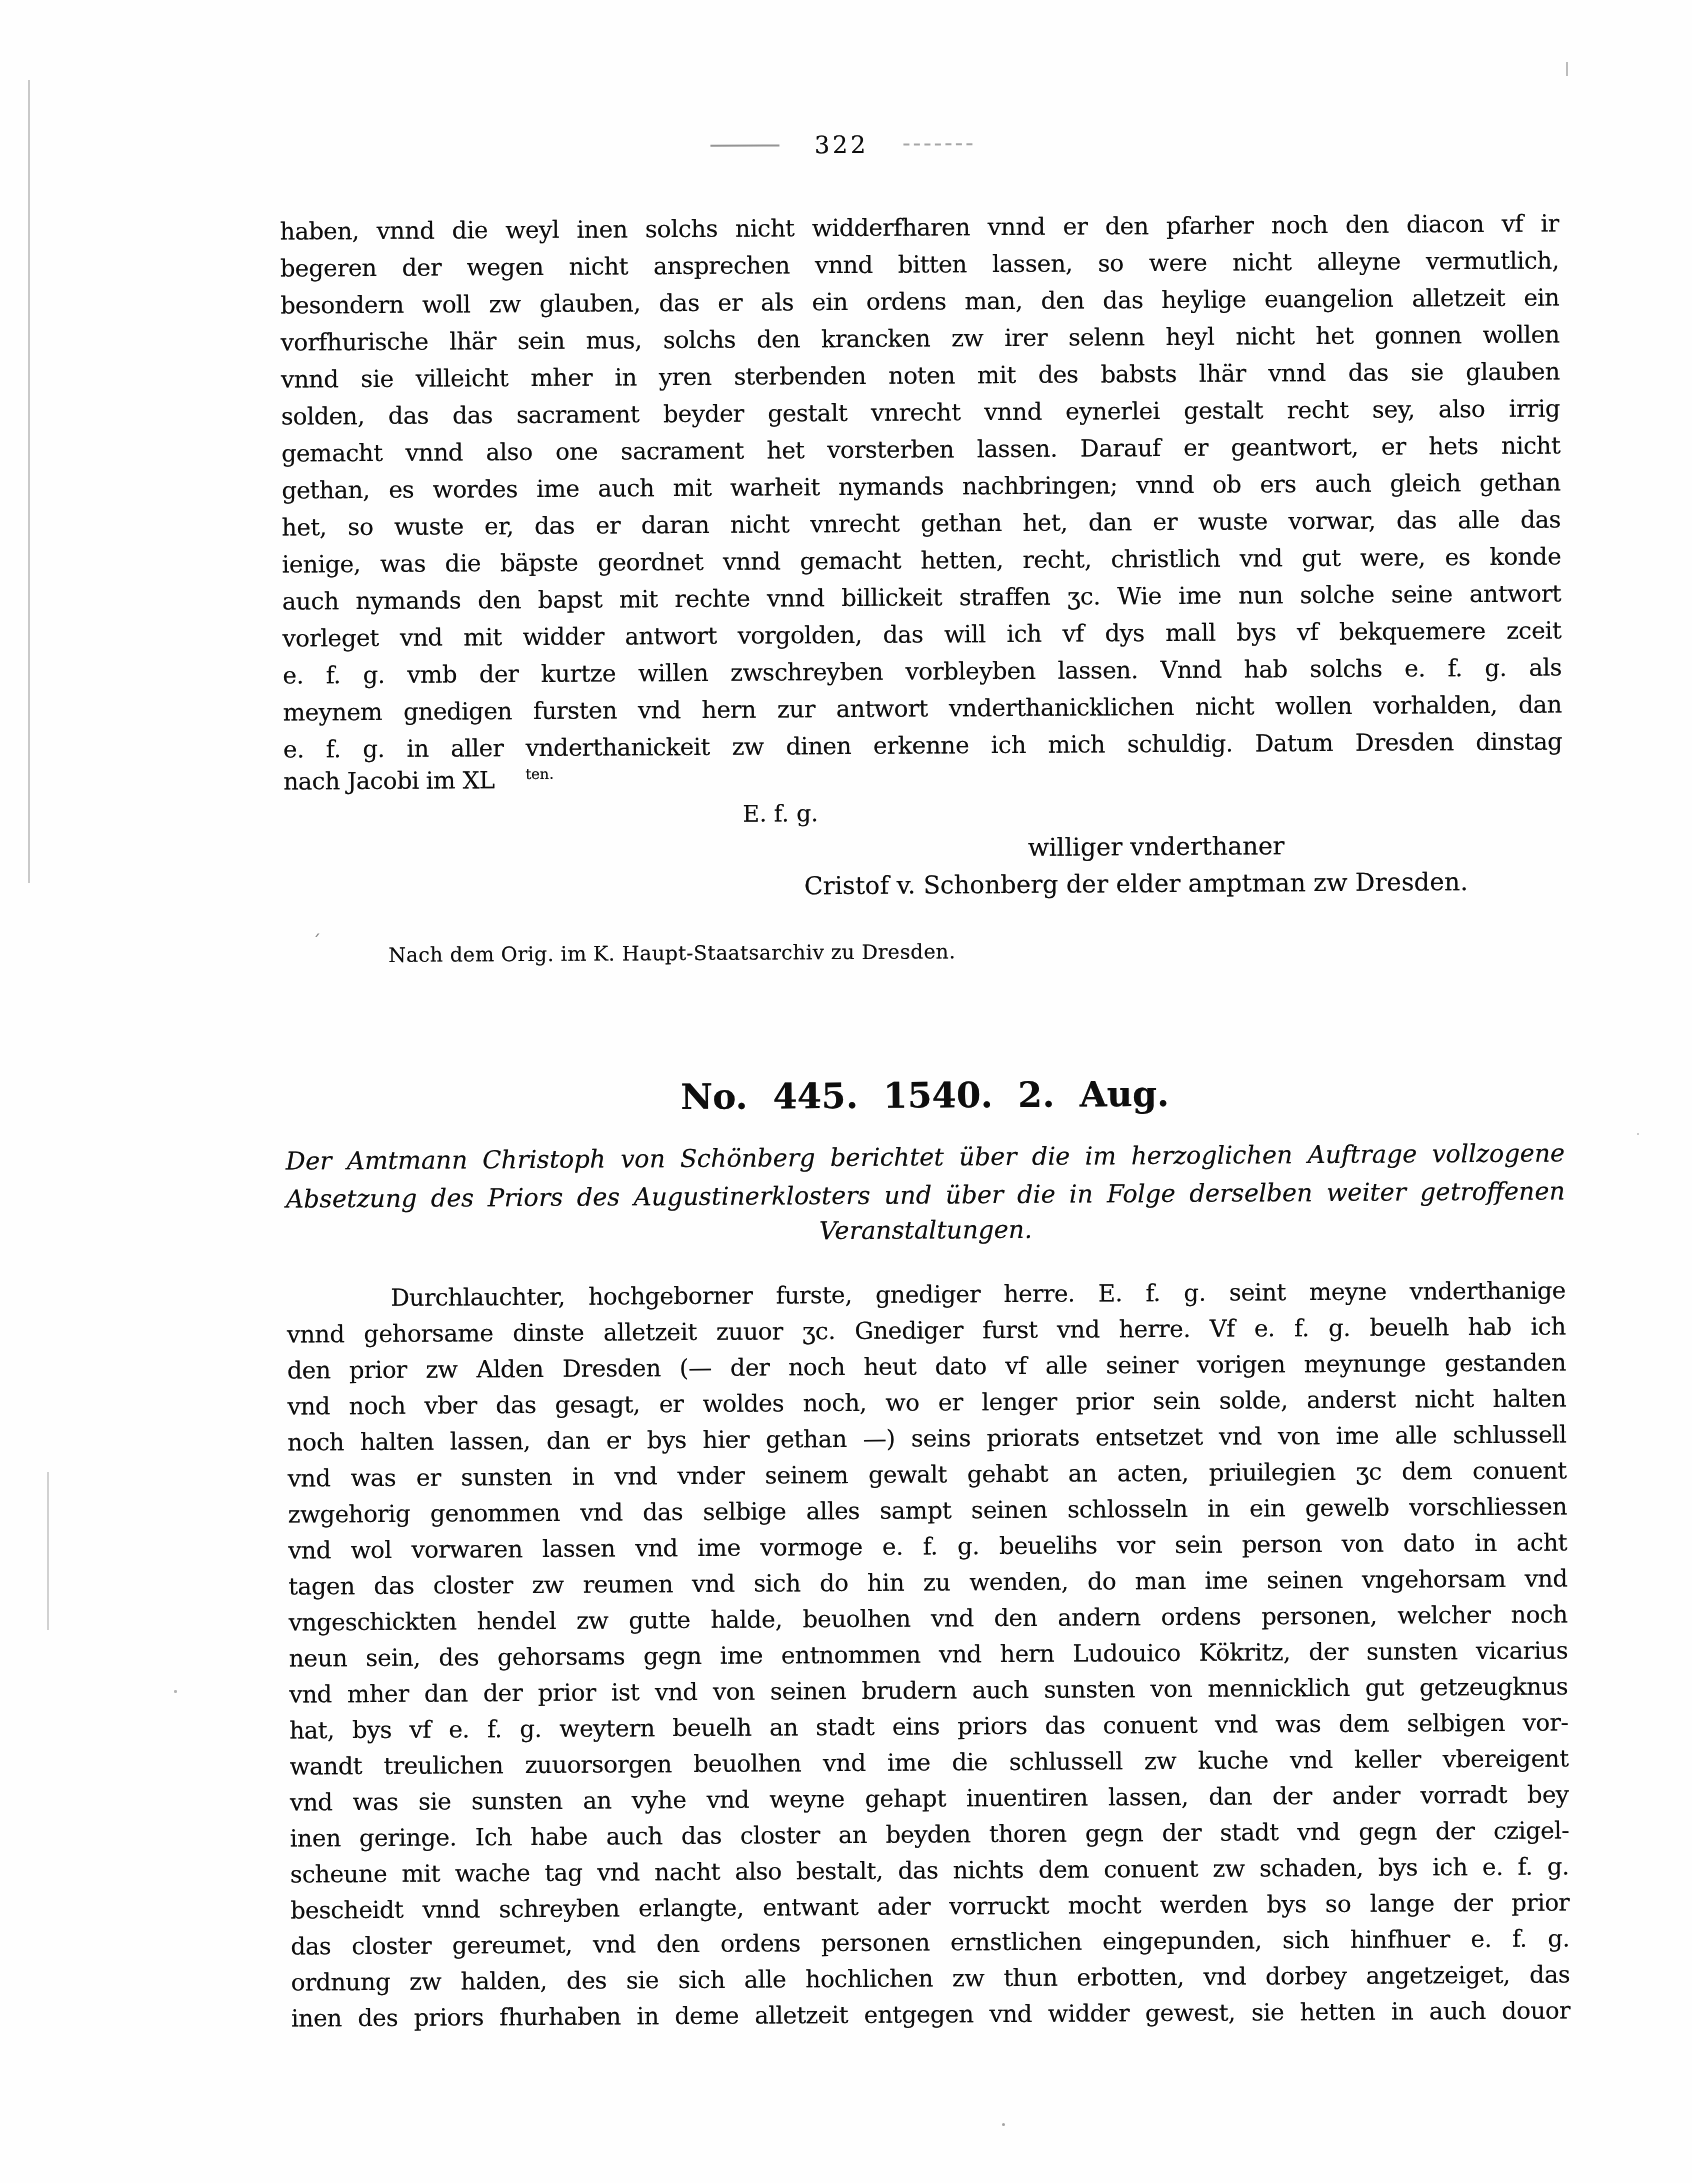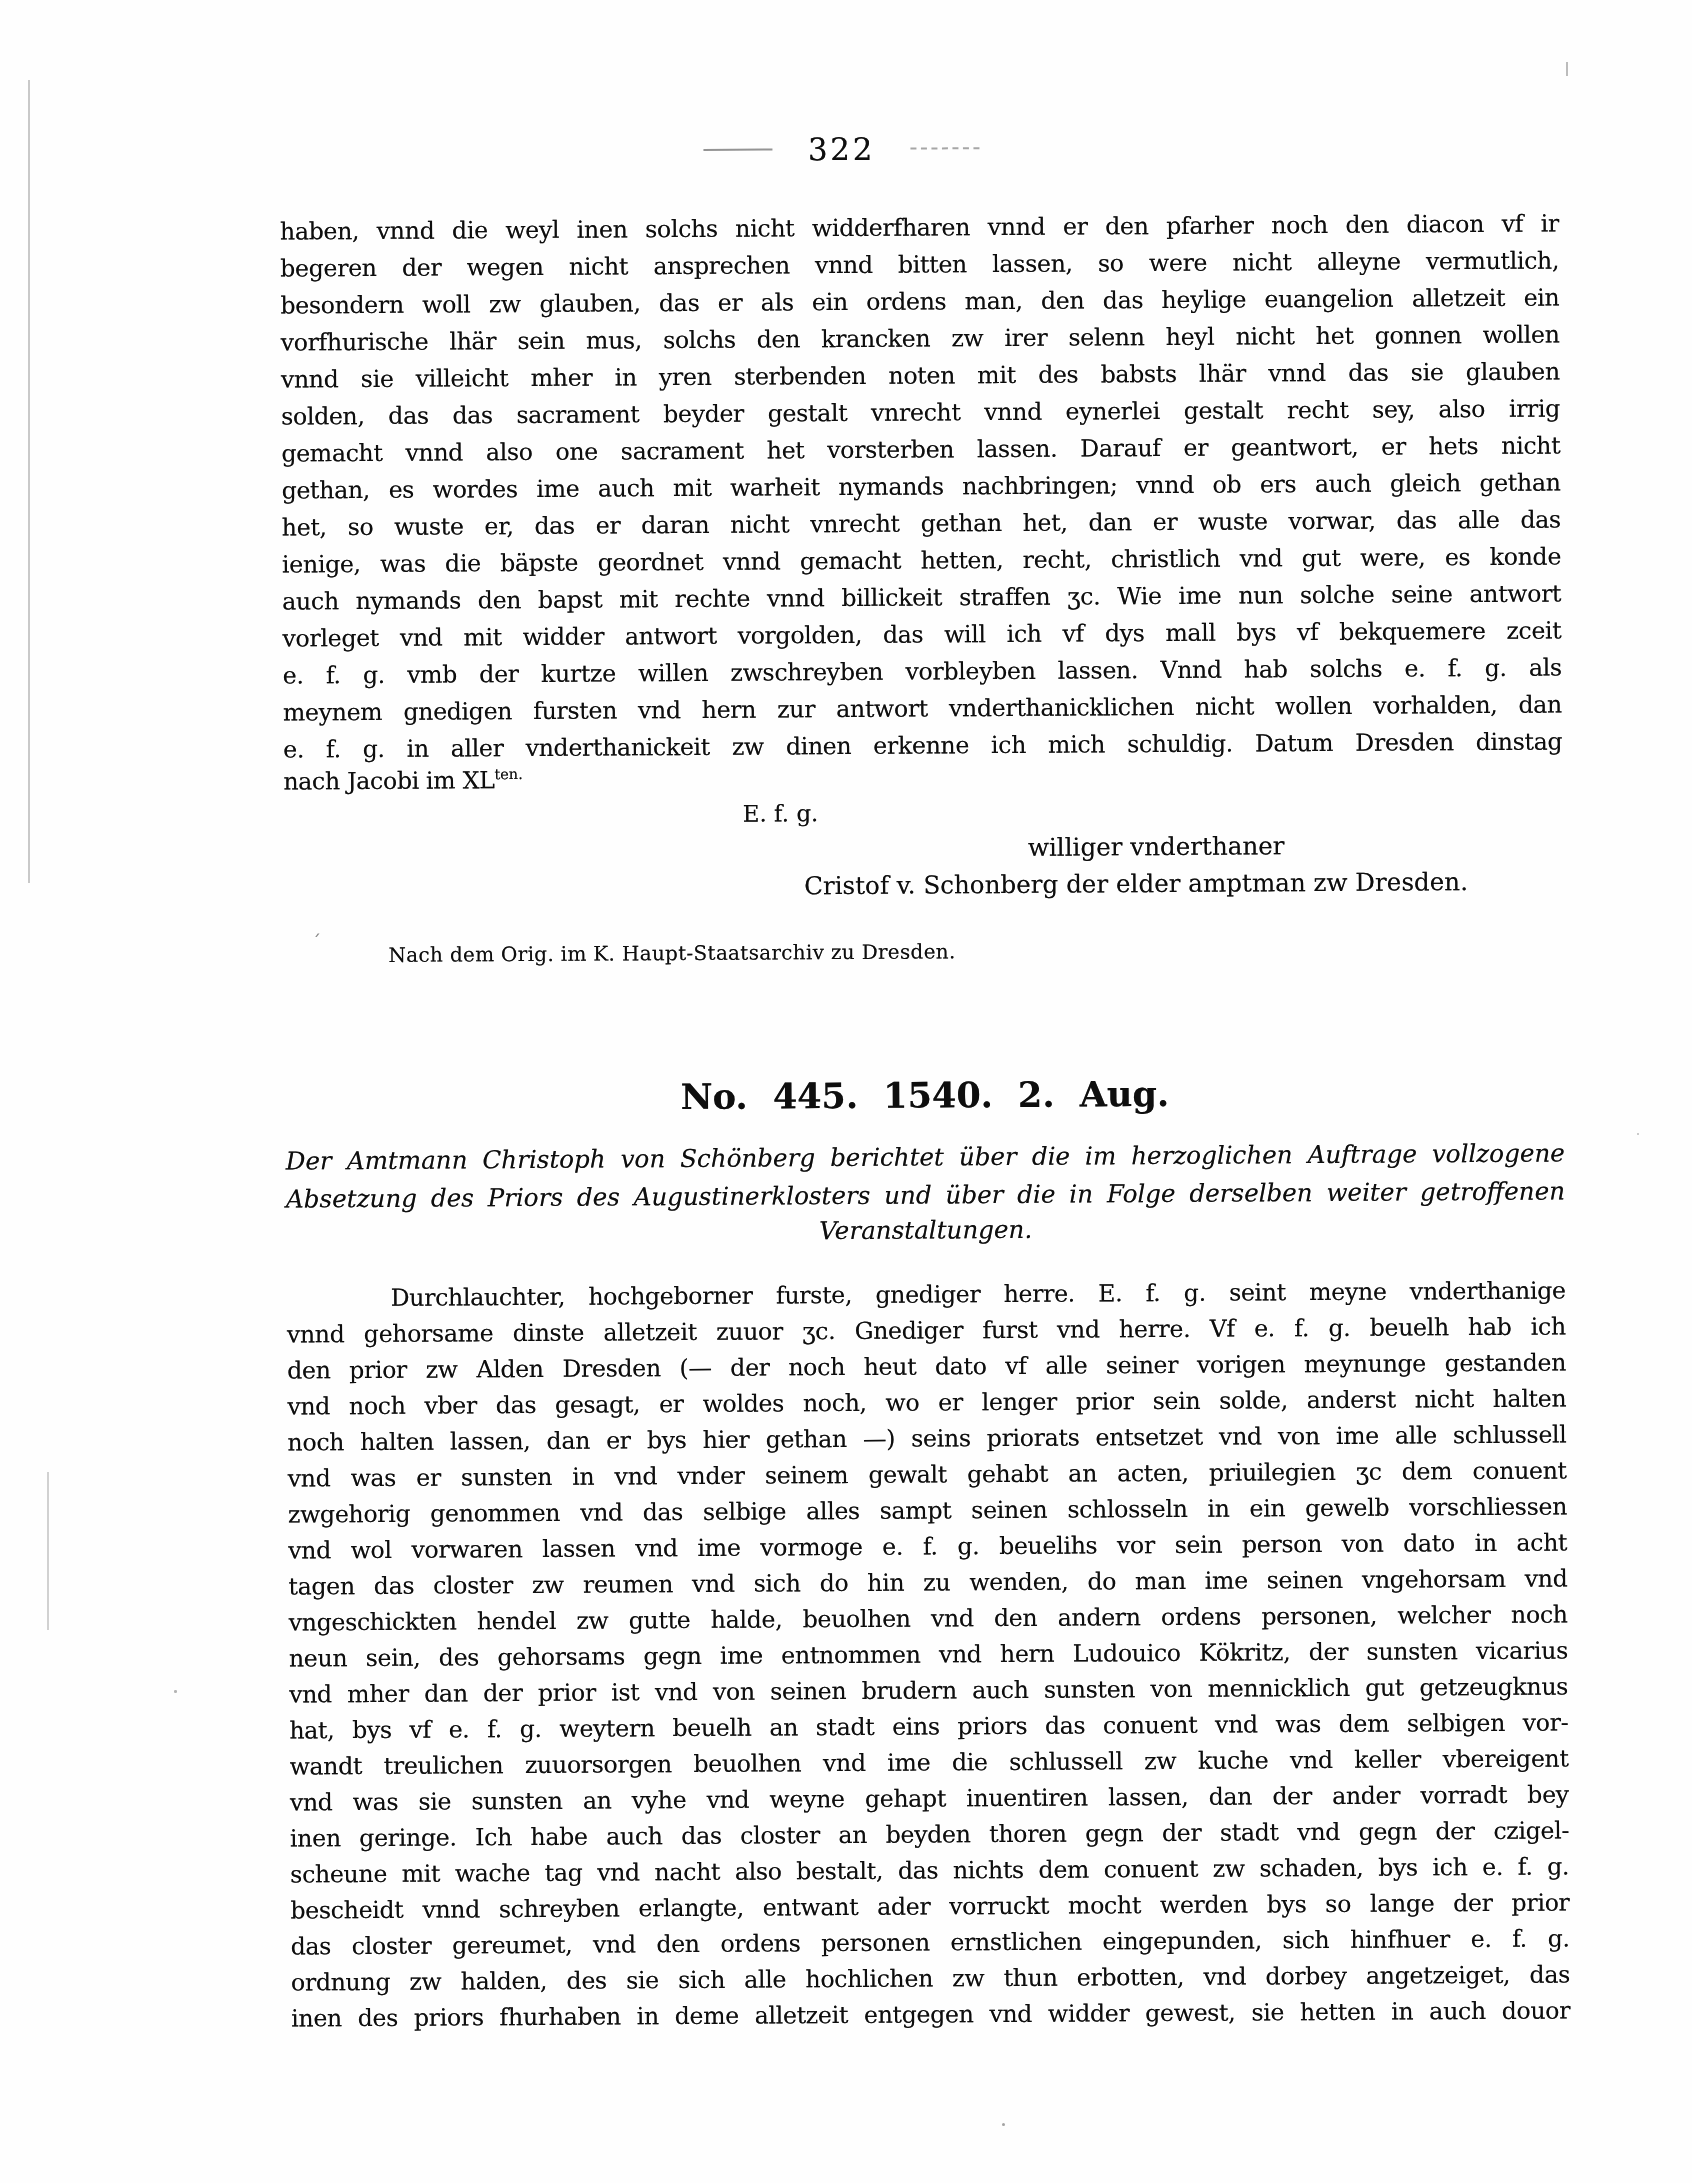--- a/index.html
+++ b/index.html
@@ -8,34 +8,34 @@
     background:#fefefe; overflow:hidden; margin:0 auto;
     font-family:"DejaVu Serif","DejaVu Sans","Liberation Serif",serif;
     color:#0e0e0e;
   }
   .sheet { position:absolute; inset:0; transform:rotate(-0.36deg); transform-origin:50% 40%; }
   .txt { text-shadow:0 0 0.5px rgba(0,0,0,.55); }
 
   
   .pagenum-row { position:absolute; top:131px; left:0; width:100%;
                  display:flex; justify-content:center; align-items:center; gap:35px; }
-  .pagenum { font-size:31px; letter-spacing:2.7px; }
+  .pagenum { font-size:24px; letter-spacing:2.7px; }
   .rule { width:69px; }
   .rule-solid  { height:2.7px; background:#3c3c3c; opacity:.55; }
   .rule-dashed { height:0; border-top:2.7px dashed #3c3c3c; opacity:.45; }
 
   
   .block { position:absolute; left:284px; width:1279px; }
   .para1 { top:210px;  font-size:23.6px; line-height:37px; letter-spacing:-0.3px; }
   .para2 { top:1277px; font-size:23.6px; line-height:36px; letter-spacing:-0.3px; }
   .jline { text-align:justify; text-align-last:justify; }
   .para2 .jline:first-child { text-indent:104px; }
 
   .dateline { position:absolute; left:284px; top:764px; font-size:23.6px; letter-spacing:-0.3px; }
-  .sup { font-size:14.5px; position:relative; top:-9px; letter-spacing:0; }
+  .sup { font-size:14.5px; position:relative; top:-9px; letter-spacing:0;margin-left:31px; }
 
   .valediction { position:absolute; left:743px; top:800px; font-size:23px; }
   .sig-role    { position:absolute; left:1028px; top:834px; font-size:24.6px; }
   .sig-name    { position:absolute; left:804px; top:871px; font-size:24.6px; }
   .source-note { position:absolute; left:388px;  top:940px; font-size:20px; letter-spacing:0.3px; }
 
   .heading { position:absolute; left:284px; top:1075px; width:1279px;
              text-align:center; font-weight:bold; font-size:35px; word-spacing:13px; }
 
   .summary { top:1139px; font-style:italic; font-size:24.6px; line-height:38px; word-spacing:3.2px; }

